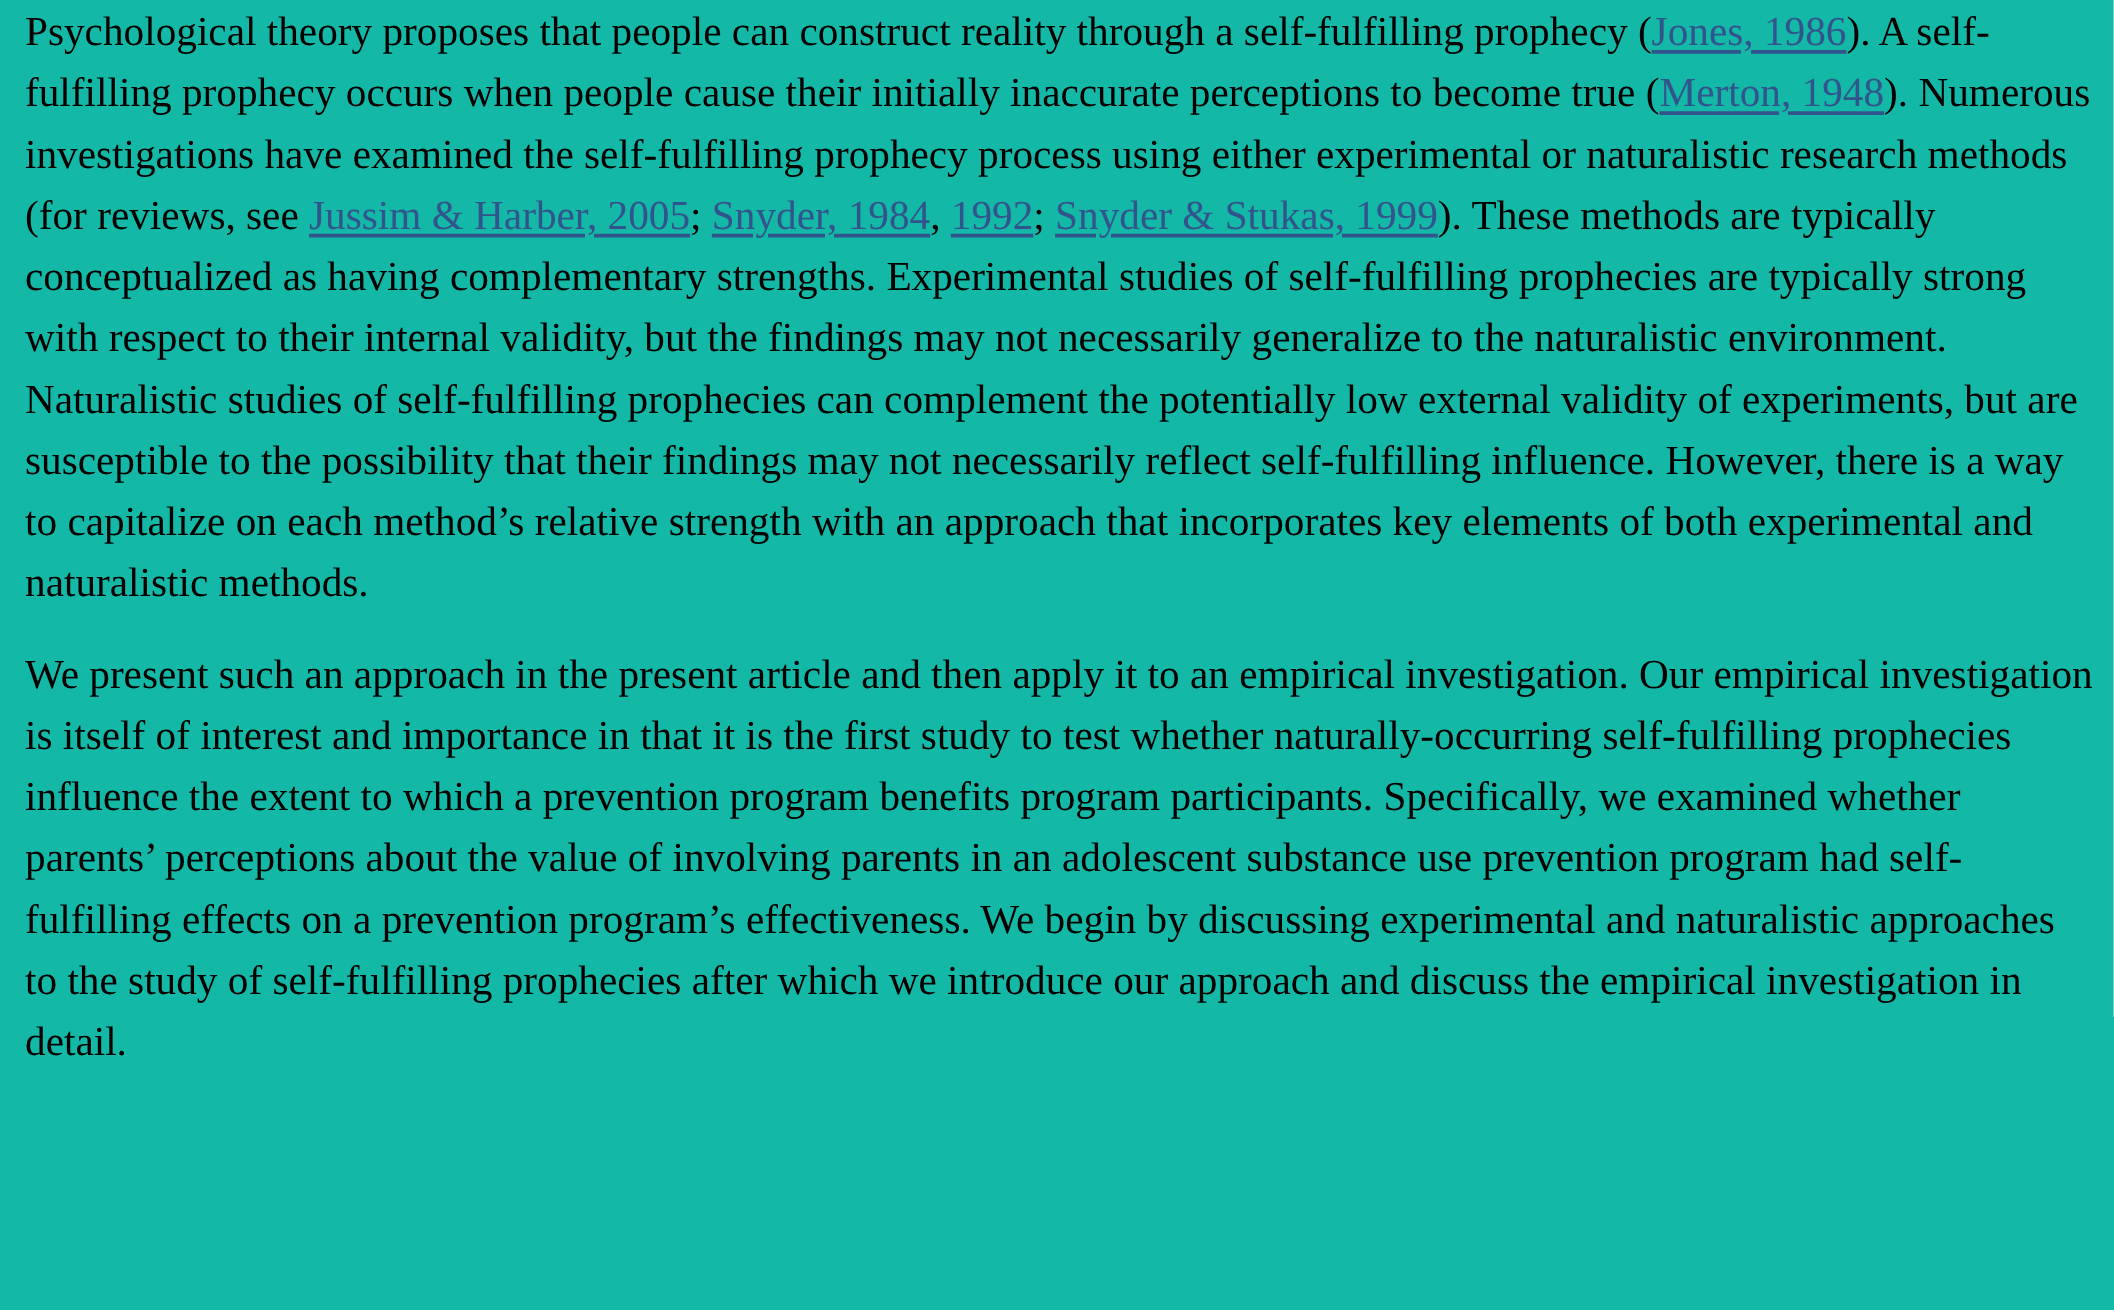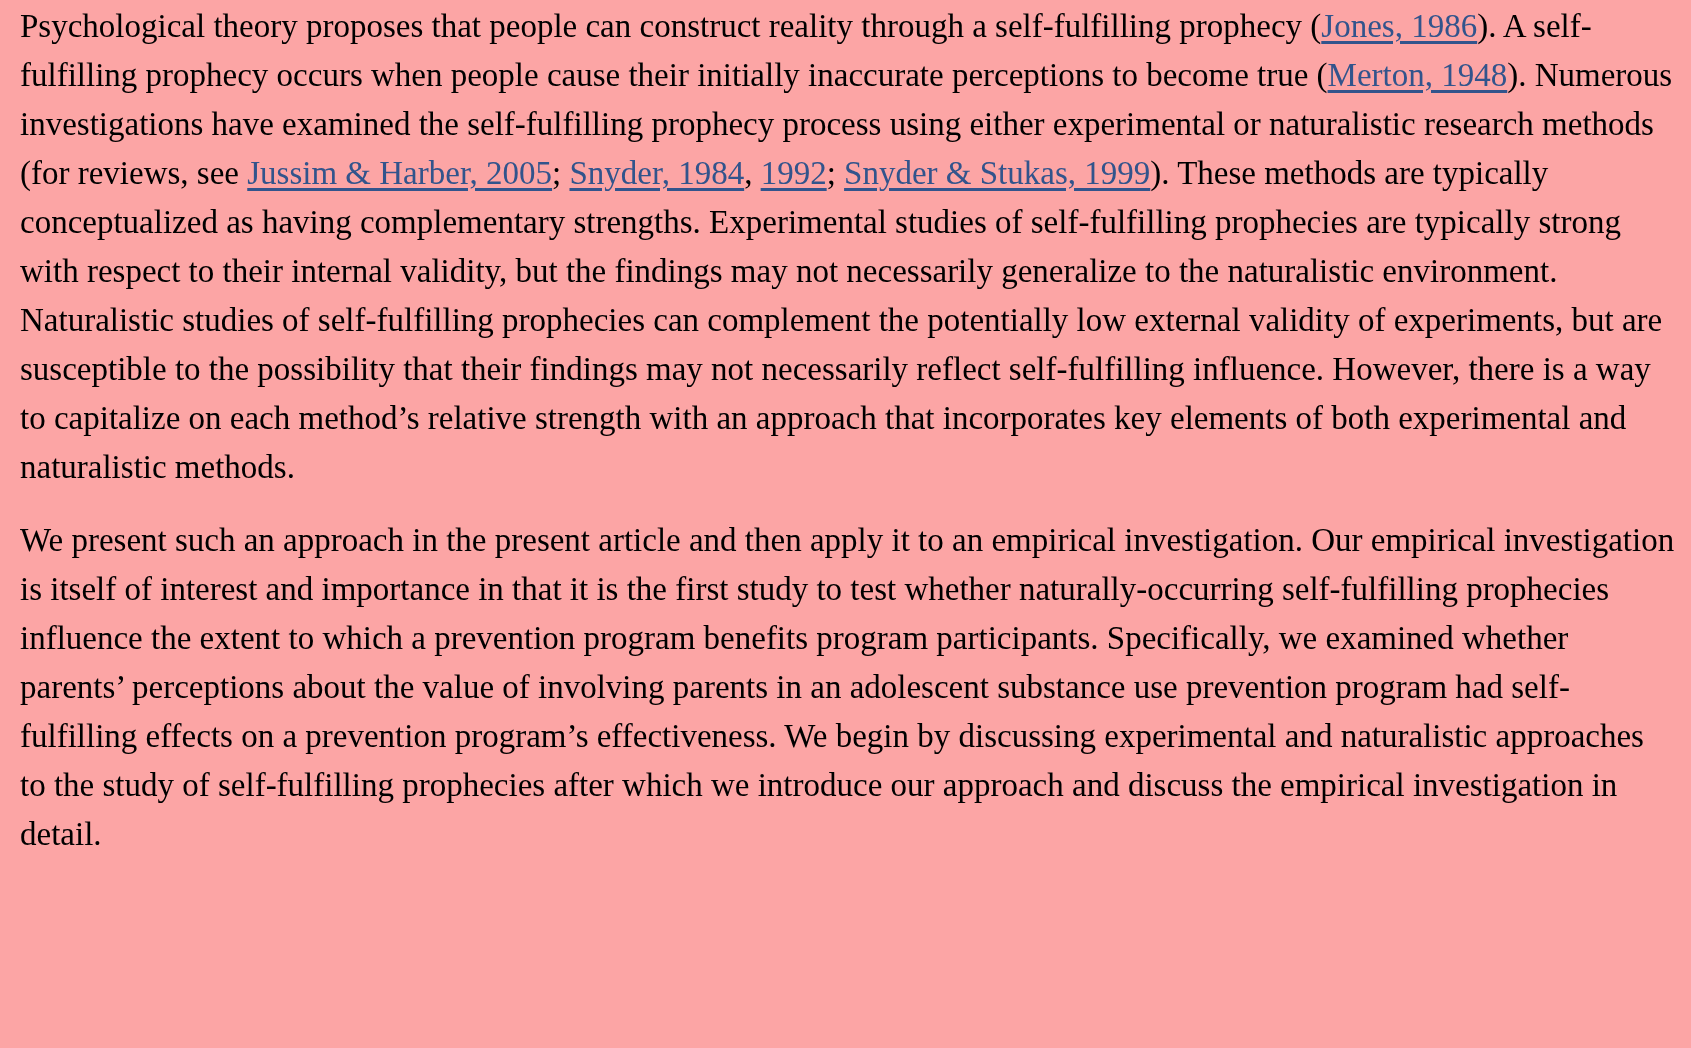--- a/index.html
+++ b/index.html
@@ -26,18 +26,18 @@
     color: var(--link-color, #32548C);
     text-decoration: underline;
     text-decoration-thickness: 3px;
     text-underline-offset: 4px;
     cursor: pointer;
   }
 </style>
 </head>
 <body>
 
-<div class="page" style="background: #fca5a5; color: rgb(0, 0, 0); padding-left: 20px;">
+<div class="page" style="background: #14b8a6; color: rgb(0, 0, 0); padding-left: 20px;">
   <div id="article">
       <p><span>Psychological theory proposes that people can construct reality through a self-fulfilling prophecy (</span><a href="#">Jones, 1986</a><span>). A self-fulfilling prophecy occurs when people cause their initially inaccurate perceptions to become true (</span><a href="#">Merton, 1948</a><span>). Numerous investigations have examined the self-fulfilling prophecy process using either experimental or naturalistic research methods (for reviews, see </span><a href="#">Jussim &amp; Harber, 2005</a><span>; </span><a href="#">Snyder, 1984</a><span>, </span><a href="#">1992</a><span>; </span><a href="#">Snyder &amp; Stukas, 1999</a><span>). These methods are typically conceptualized as having complementary strengths. Experimental studies of self-fulfilling prophecies are typically strong with respect to their internal validity, but the findings may not necessarily generalize to the naturalistic environment. Naturalistic studies of self-fulfilling prophecies can complement the potentially low external validity of experiments, but are susceptible to the possibility that their findings may not necessarily reflect self-fulfilling influence. However, there is a way to capitalize on each method’s relative strength with an approach that incorporates key elements of both experimental and naturalistic methods.</span></p>
       <p><span>We present such an approach in the present article and then apply it to an empirical investigation. Our empirical investigation is itself of interest and importance in that it is the first study to test whether naturally-occurring self-fulfilling prophecies influence the extent to which a prevention program benefits program participants. Specifically, we examined whether parents’ perceptions about the value of involving parents in an adolescent substance use prevention program had self-fulfilling effects on a prevention program’s effectiveness. We begin by discussing experimental and naturalistic approaches to the study of self-fulfilling prophecies after which we introduce our approach and discuss the empirical investigation in detail.</span></p>
     </div>
 </div>
 
 </body></html>

